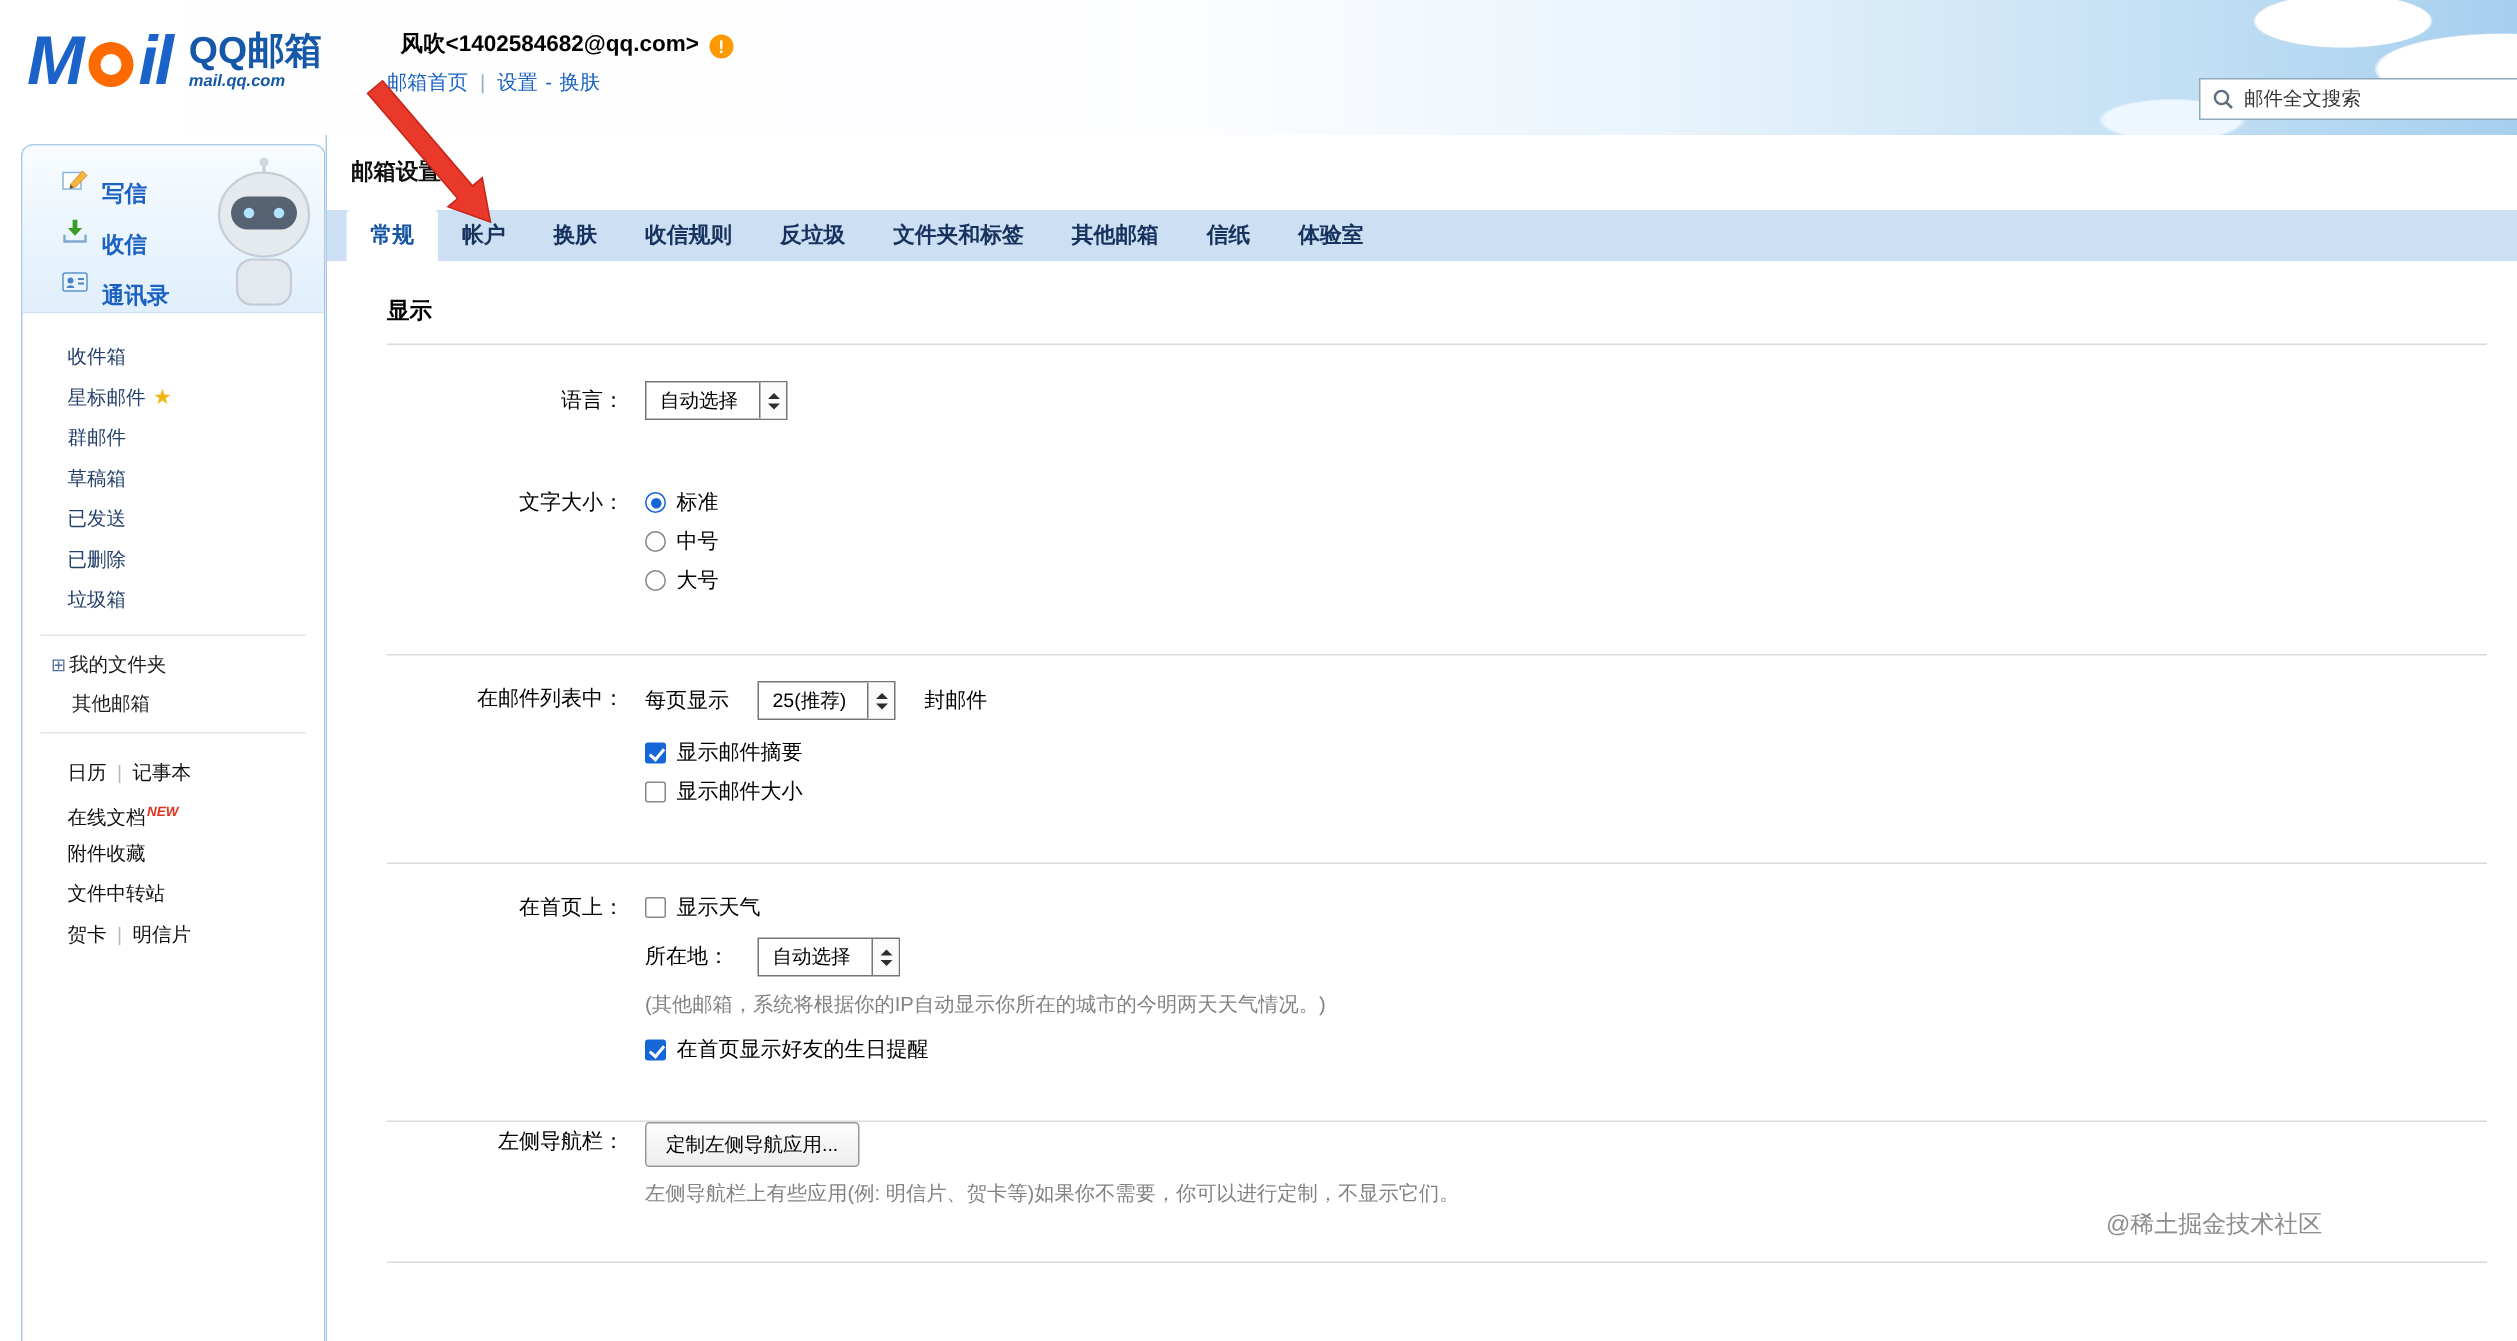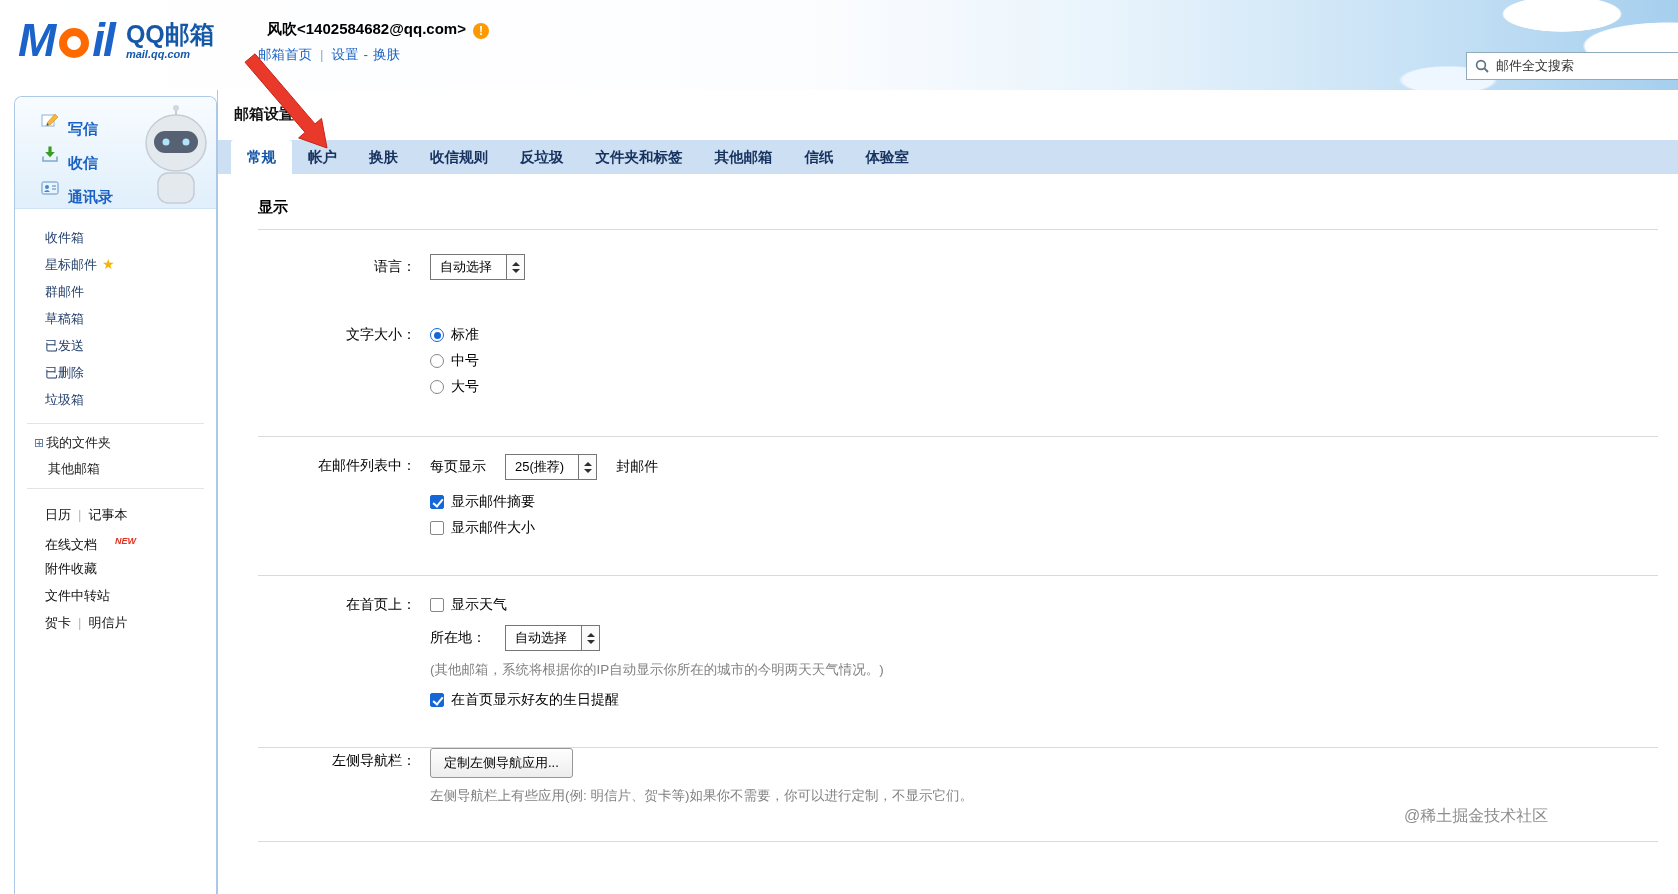--- a/index.html
+++ b/index.html
@@ -59,21 +59,21 @@
   .g-item { height:26px; line-height:26px; font-size:13px; color:#1c1c1c; cursor:pointer; }
   .g-myfolders { padding-left:19px; }
   .g-other { padding-left:33px; }
   .expand-glyph { color:#56739a; font-size:12px; margin-right:2px; }
   .tools { padding:6px 0; }
   .t-row { height:27px; line-height:27px; padding-left:30px; font-size:13px; color:#101010;
            white-space:nowrap; }
   .t-link { cursor:pointer; }
   .t-sep { color:#b9b9b9; padding:0 7px; }
   .new-badge { color:#e2321f; font-size:9px; font-weight:bold; font-style:italic;
-               vertical-align:super; margin-left:18px; }
+               vertical-align:super; margin-left:1px; }
 
   
   .main { position:absolute; left:217px; top:90px; right:0; bottom:0;
           border-left:1px solid #abc9e7; background:#fff; }
   .m-title { padding:15px 0 0 16px; height:50px; font-size:15px; font-weight:bold; color:#111; }
   .tabs { height:34px; background:#cddff2; display:flex; align-items:stretch;
           padding-left:13px; }
   .tab { padding:0 16px; line-height:34px; font-size:14.5px; font-weight:bold;
          color:#17325e; cursor:pointer; white-space:nowrap; }
   .tab.on { background:#fff; color:#1455a4; border-radius:3px 3px 0 0; }

